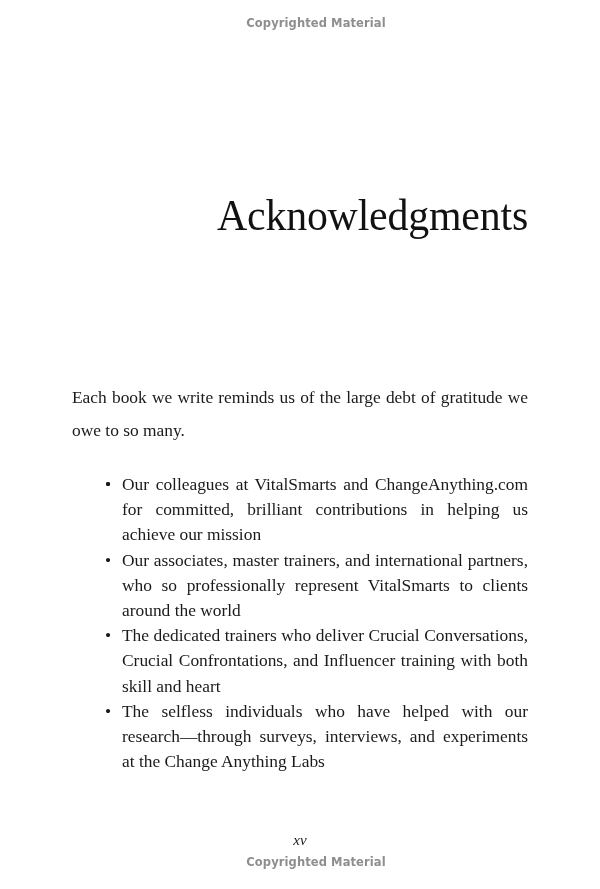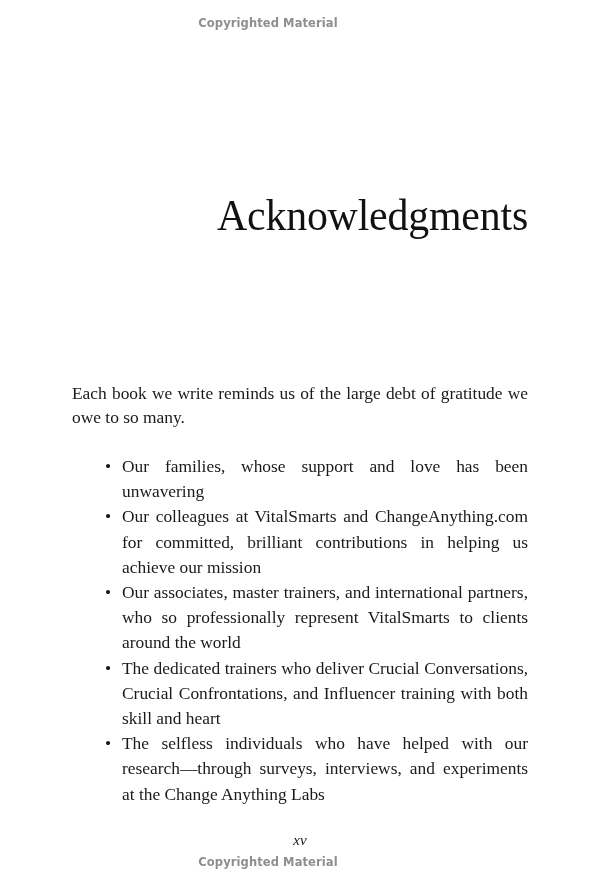--- a/index.html
+++ b/index.html
@@ -24,20 +24,21 @@
     position: absolute;
     left: 0;
     width: 536px;
     text-align: center;
     font-family: "DejaVu Sans", "Liberation Sans", sans-serif;
     font-size: 11.5px;
     font-weight: bold;
     letter-spacing: 0.1px;
     color: #8e8e8e;
     white-space: nowrap;
+    padding-left: 48px;
   }
   .watermark-top { top: 16px; }
   .watermark-bottom { top: 855px; }
 
   
   .chapter-title {
     position: absolute;
     left: 72px;
     top: 162px;
     width: 456px;
@@ -57,21 +58,21 @@
   .body-block {
     position: absolute;
     left: 72px;
     top: 381px;
     width: 456px;
   }
 
   .body-para {
     margin: 0;
     font-size: 17.4px;
-    line-height: 24px;
+    line-height: 33px;
     text-align: justify;
     text-justify: inter-word;
     hyphens: none;
     color: #1a1a1a;
   }
   .body-para.indent { text-indent: 33px; }
 
   
   .bullet-list {
     margin: 0;
@@ -130,21 +131,20 @@
 
   <div class="body-block">
 
     <p class="body-para">Each book we write reminds us of the large debt of gratitude we owe to so many.</p>
 
 
     <ul class="bullet-list">
 
       <li class="bullet-item">
         <span class="bullet-marker">•</span>
-        <span class="bullet-text">Our families, whose support and love has been unwavering</span>
       </li>
 
       <li class="bullet-item">
         <span class="bullet-marker">•</span>
         <span class="bullet-text">Our colleagues at VitalSmarts and ChangeAnything.com for committed, brilliant contributions in helping us achieve our mission</span>
       </li>
 
       <li class="bullet-item">
         <span class="bullet-marker">•</span>
         <span class="bullet-text">Our associates, master trainers, and international partners, who so professionally represent VitalSmarts to clients around the world</span>

